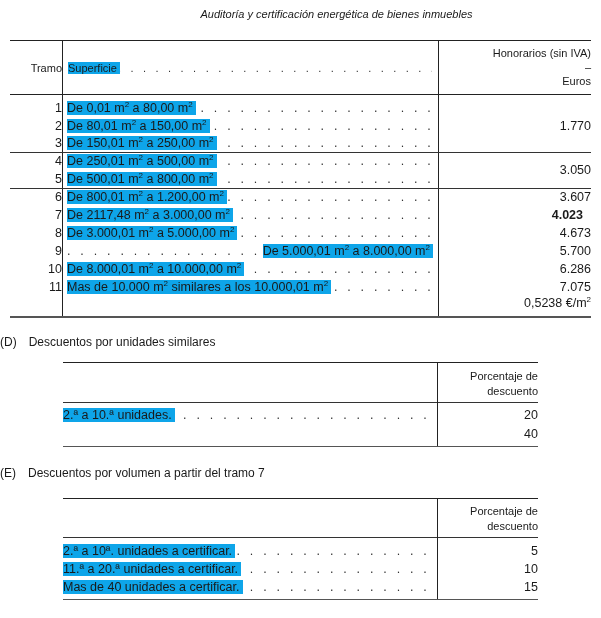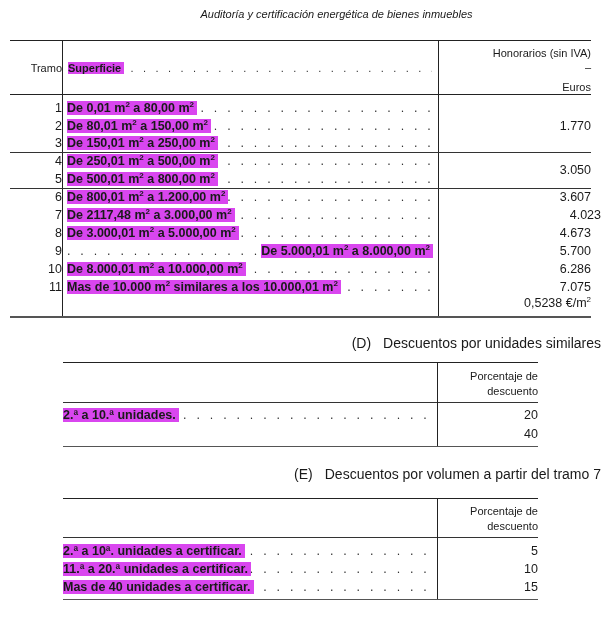--- a/index.html
+++ b/index.html
@@ -7,24 +7,24 @@
          font-family:"Liberation Sans", sans-serif; color:#1a1a1a; }
   .abs { position:absolute; }
   .title { top:8px; left:0; width:601px; text-align:center; font-style:italic; font-size:11px;margin-left:36px; }
   .hline { position:absolute; height:0; border-top:1.5px solid #222; }
   .hline.thin { border-top:1px solid #333; }
   .vline { position:absolute; width:0; border-left:1.2px solid #222; }
   .cell { position:absolute; font-size:12.5px; line-height:18px; white-space:nowrap; }
   .small { font-size:11px; line-height:15px; }
   .center { text-align:right; }
   .leader { position:absolute; overflow:hidden; white-space:nowrap; font-size:12.5px; line-height:18px; }
-  .leader .txt { background:#d946ef; padding-right:3px; position:relative; z-index:1;font-weight:bold; }
+  .leader .txt { background:#0ea5e9; padding-right:3px; position:relative; z-index:1; }
   .leader .dots { position:absolute; left:0; right:0; top:0; letter-spacing:3.2px; color:#333; z-index:0; }
   sup { font-size:8px; vertical-align:5px; line-height:0; }
-  .sec-title { position:absolute; left:0; width:601px; text-align:right; font-size:14px; }
+  .sec-title { position:absolute; left:0; width:601px; text-align:left; font-size:12px; }
   .sec-title .letter { margin-right:12px; }
 </style>
 </head>
 <body>
 
 <div class="abs title">Auditoría y certificación energética de bienes inmuebles</div>
 
 <div>
   <div class="hline" style="top:40px; left:10px; width:581px;"></div>
   <div class="hline" style="top:94px; left:10px; width:581px;"></div>
@@ -34,21 +34,21 @@
   <div class="hline thin" style="top:188px; left:10px; width:581px;"></div>
   <div class="hline" style="top:316px; left:10px; width:581px; border-top-color:#555; border-top-width:2px;"></div>
 
   <div class="cell small center" style="left:10px; width:52px; top:61px;">Tramo</div>
   <div class="leader small" style="left:68px; width:364px; top:61px; line-height:15px; font-size:11px;">
     <span class="txt">Superficie</span>
     <span class="dots">. . . . . . . . . . . . . . . . . . . . . . . . . . . . . . . . . . . . . . . . . . . . . . . . . . . . . . . . . . . . . . . . . . . . . . . .</span>
   </div>
   <div class="cell small center" style="left:439px; width:152px; top:46px;">Honorarios (sin IVA)</div>
   <div class="cell small center" style="left:439px; width:152px; top:60px;">–</div>
-  <div class="cell small center" style="left:439px; width:152px; top:80px;">Euros</div>
+  <div class="cell small center" style="left:439px; width:152px; top:74px;">Euros</div>
 
   <div id="main-rows">
       <div>
         <div class="cell center" style="left: 10px; width: 52px; top: 99px;">1</div>
         <div class="leader" style="left: 67px; width: 366px; top: 99px;"><span class="txt"><span>De 0,01 m</span><sup>2</sup><span> a 80,00 m</span><sup>2</sup></span><span class="dots">. . . . . . . . . . . . . . . . . . . . . . . . . . . . . . . . . . . . . . . . . . . . . . . . . . . . . . . . . . . . . . . . . . . . . . . . . . . . . . . . . .</span></div>
       </div>
       <div>
         <div class="cell center" style="left: 10px; width: 52px; top: 117px;">2</div>
         <div class="leader" style="left: 67px; width: 366px; top: 117px;"><span class="txt"><span>De 80,01 m</span><sup>2</sup><span> a 150,00 m</span><sup>2</sup></span><span class="dots">. . . . . . . . . . . . . . . . . . . . . . . . . . . . . . . . . . . . . . . . . . . . . . . . . . . . . . . . . . . . . . . . . . . . . . . . . . . . . . . . . .</span></div>
       </div>
@@ -86,21 +86,21 @@
       </div>
       <div>
         <div class="cell center" style="left: 10px; width: 52px; top: 278px;">11</div>
         <div class="leader" style="left: 67px; width: 366px; top: 278px;"><span class="txt"><span>Mas de 10.000 m</span><sup>2</sup><span> similares a los 10.000,01 m</span><sup>2</sup></span><span class="dots">. . . . . . . . . . . . . . . . . . . . . . . . . . . . . . . . . . . . . . . . . . . . . . . . . . . . . . . . . . . . . . . . . . . . . . . . . . . . . . . . . .</span></div>
       </div>
     </div>
 
   <div class="cell center" style="left:439px; width:152px; top:117px;">1.770</div>
   <div class="cell center" style="left:439px; width:152px; top:161px;">3.050</div>
   <div class="cell center" style="left:439px; width:152px; top:188px;">3.607</div>
-  <div class="cell center" style="left:449px; width:152px; top:206px;">4.023</div>
+  <div class="cell center" style="left:431px; width:152px; top:206px;font-weight:bold;">4.023</div>
   <div class="cell center" style="left:439px; width:152px; top:224px;">4.673</div>
   <div class="cell center" style="left:439px; width:152px; top:242px;">5.700</div>
   <div class="cell center" style="left:439px; width:152px; top:260px;">6.286</div>
   <div class="cell center" style="left:439px; width:152px; top:278px;">7.075</div>
   <div class="cell center" style="left:439px; width:152px; top:294px;"><span>0,5238 €/m</span><sup>2</sup></div>
 </div>
 
 <div>
   <div class="sec-title" style="top:335px;">
     <span class="letter">(D)</span><span>Descuentos por unidades similares</span>

